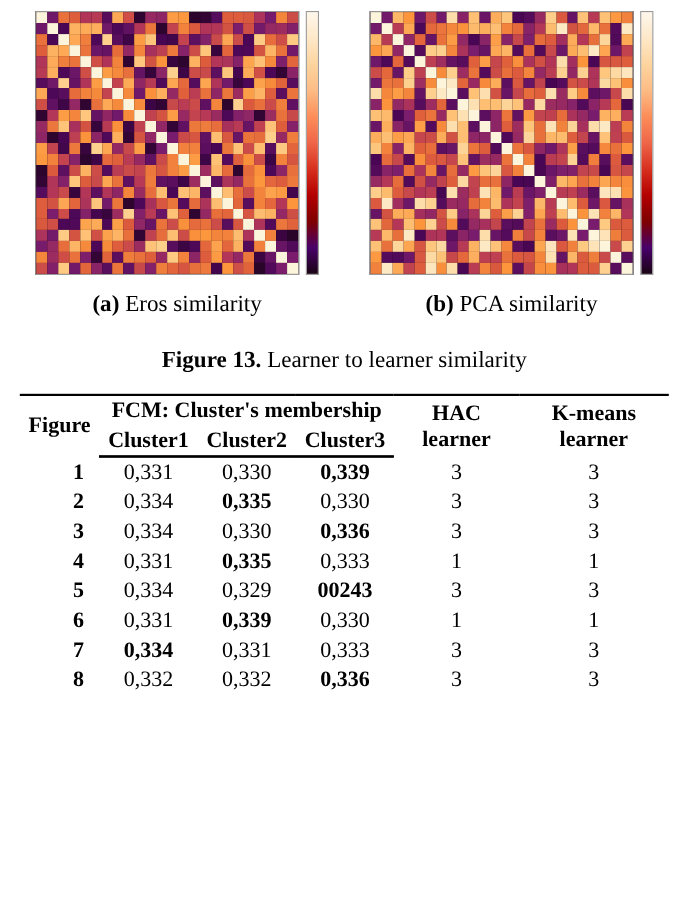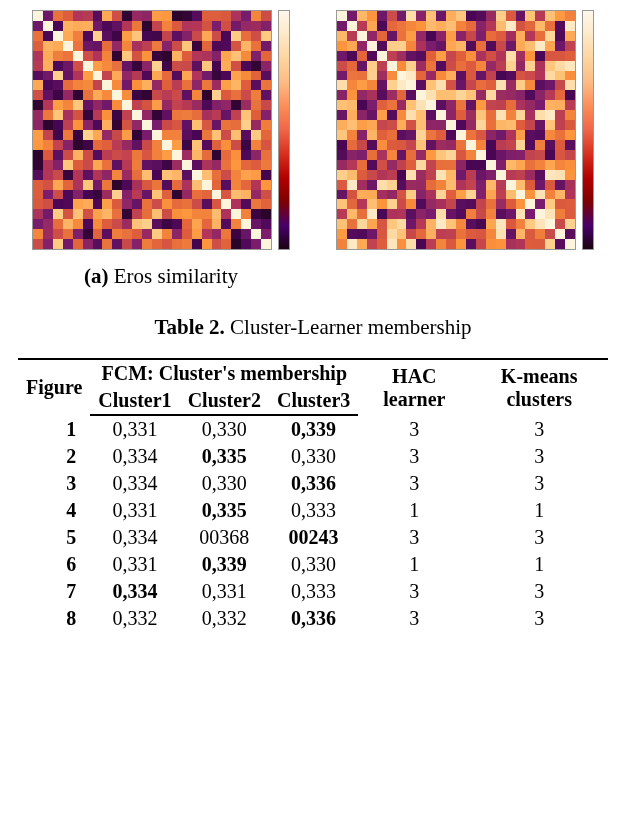--- a/index.html
+++ b/index.html
@@ -1268,36 +1268,40 @@
             <div style="background: rgb(168, 49, 92);"></div>
             <div style="background: rgb(177, 53, 89);"></div>
             <div style="background: rgb(221, 92, 61);"></div>
             <div style="background: rgb(219, 91, 62);"></div>
             <div style="background: rgb(254, 209, 145);"></div>
             <div style="background: rgb(89, 14, 93);"></div>
             <div style="background: rgb(252, 245, 220);"></div>
           </div>
         <div class="cbar"></div>
       </div>
+      <div class="subcap">
+        <span class="b">(b)</span>
+        <span> PCA similarity</span>
+      </div>
     </div>
 
   </div>
 
+  <div class="fig-title">
+    <span class="b">Figure 13.</span><span> Learner to learner similarity</span>
+  </div>
 
-  <div class="tbl-title">
-    <span class="b">Table 2.</span><span> Cluster-Learner membership</span>
-  </div>
 
   <table>
     <thead>
       <tr class="hr1">
         <th rowspan="2" class="learner-hdr">Figure</th>
         <th colspan="3" class="b">FCM: Cluster's membership</th>
         <th rowspan="2" class="b">HAC learner</th>
-        <th rowspan="2" class="b">K-means clusters</th>
+        <th rowspan="2" class="b">K-means learner</th>
       </tr>
       <tr class="hr2">
         <th class="b">Cluster1</th>
         <th class="b">Cluster2</th>
         <th class="b">Cluster3</th>
       </tr>
     </thead>
     <tbody id="tbody">
         <tr>
           <td class="learner-cell">1</td>
@@ -1327,21 +1331,21 @@
           <td class="learner-cell">4</td>
           <td>0,331</td>
           <td class="b">0,335</td>
           <td>0,333</td>
           <td>1</td>
           <td>1</td>
         </tr>
         <tr>
           <td class="learner-cell">5</td>
           <td>0,334</td>
-          <td>00368</td>
+          <td>0,329</td>
           <td class="b">00243</td>
           <td>3</td>
           <td>3</td>
         </tr>
         <tr>
           <td class="learner-cell">6</td>
           <td>0,331</td>
           <td class="b">0,339</td>
           <td>0,330</td>
           <td>1</td>

